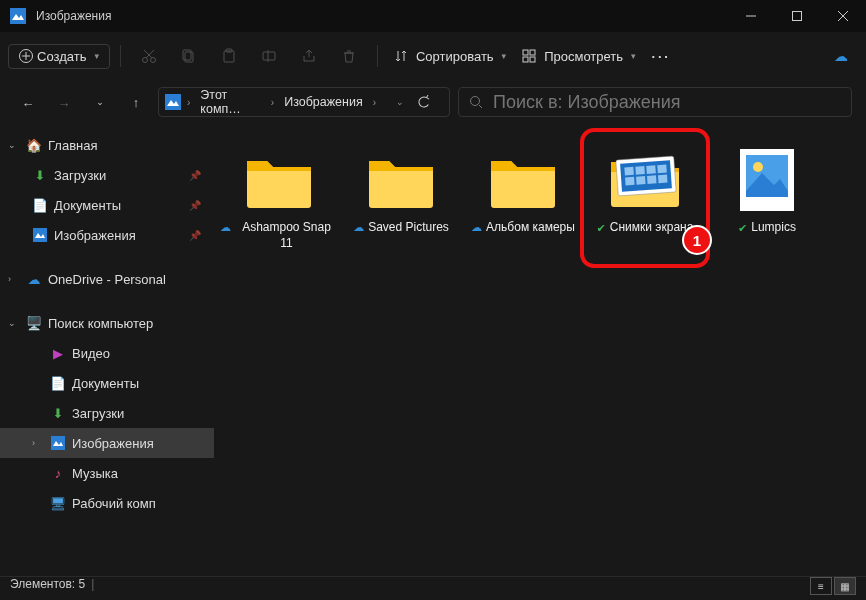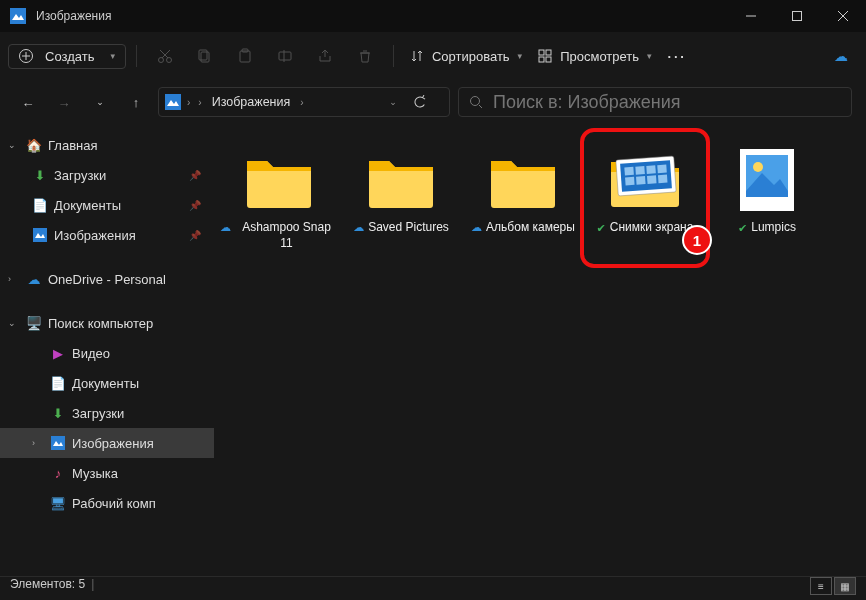--- a/index.html
+++ b/index.html
@@ -7,21 +7,21 @@
   .window { width: 866px; height: 600px; background: #181818; color: #ddd; display: flex; flex-direction: column; }
 
   
   .titlebar { height: 32px; display: flex; align-items: center; background: #0f0f0f; }
   .titlebar .app-icon { margin: 0 10px; display:flex; }
   .titlebar .title { font-size: 12px; color: #ccc; flex: 1; }
   .win-btn { width: 46px; height: 32px; display: flex; align-items: center; justify-content: center; color: #ccc; }
 
   
   .toolbar { height: 48px; display: flex; align-items: center; padding: 0 8px; gap: 4px; background: #181818; }
-  .tb-new { display: flex; align-items: center; gap: 12px; padding: 4px 10px; border: 1px solid #3a3a3a; border-radius: 4px; font-size: 13px; }
+  .tb-new { display: flex; align-items: center; gap: 4px; padding: 4px 10px; border: 1px solid #3a3a3a; border-radius: 4px; font-size: 13px; }
   .tb-new .chev { font-size: 9px; opacity: .6; margin-left: 4px; }
   .tb-sep { width: 1px; height: 22px; background: #333; margin: 0 6px; }
   .tb-icon { width: 36px; height: 36px; display: flex; align-items: center; justify-content: center; opacity: .5; }
   .tb-btn { display: flex; align-items: center; gap: 8px; padding: 4px 6px; font-size: 13px; }
   .tb-btn .chev { font-size: 9px; opacity: .6; }
   .spacer { flex: 1; }
   .cloud-icon { color: #2f8cd8; font-size: 14px; margin-right: 10px; }
 
   
   .addr-row { height: 44px; display: flex; align-items: center; padding: 0 14px; gap: 8px; }
@@ -182,20 +182,21 @@
     <div class="nav-btn" style="font-size:9px;">⌄</div>
     <div class="nav-btn">↑</div>
     <div class="crumb-box" style="width:292px;">
       <span class="pics-icon">
           <svg width="16" height="16">
             <rect width="16" height="16" fill="#2a7fd4"></rect>
             <path d="M2 12 L6 6 L9 10 L11 7 L14 12 Z" fill="#fff"></path>
           </svg>
         </span>
       <span class="crumb-sep">›</span>
+      <span class="crumb">Этот комп…</span>
       <span class="crumb-sep">›</span>
       <span class="crumb">Изображения</span>
       <span class="crumb-sep">›</span>
       <span style="flex:1"></span>
       <span class="crumb-drop">⌄</span>
       <span class="refresh">
           <svg width="14" height="14">
             <path d="M12 7 A5 5 0 1 1 7 2 M7 2 l3 0 M7 2 l0 -3" fill="none" stroke="#ccc" transform="rotate(30 7 7)"></path>
           </svg>
         </span>

